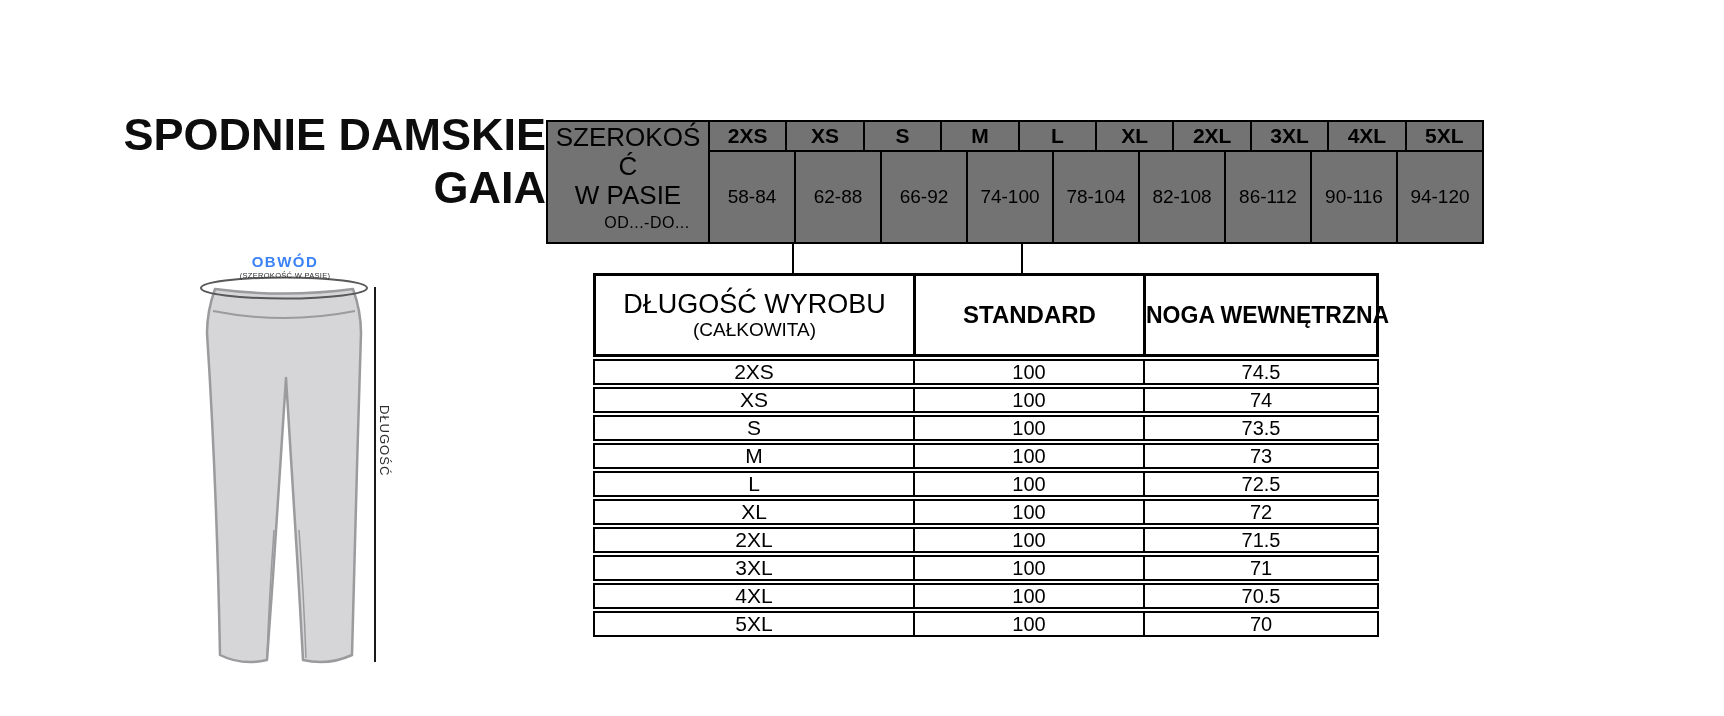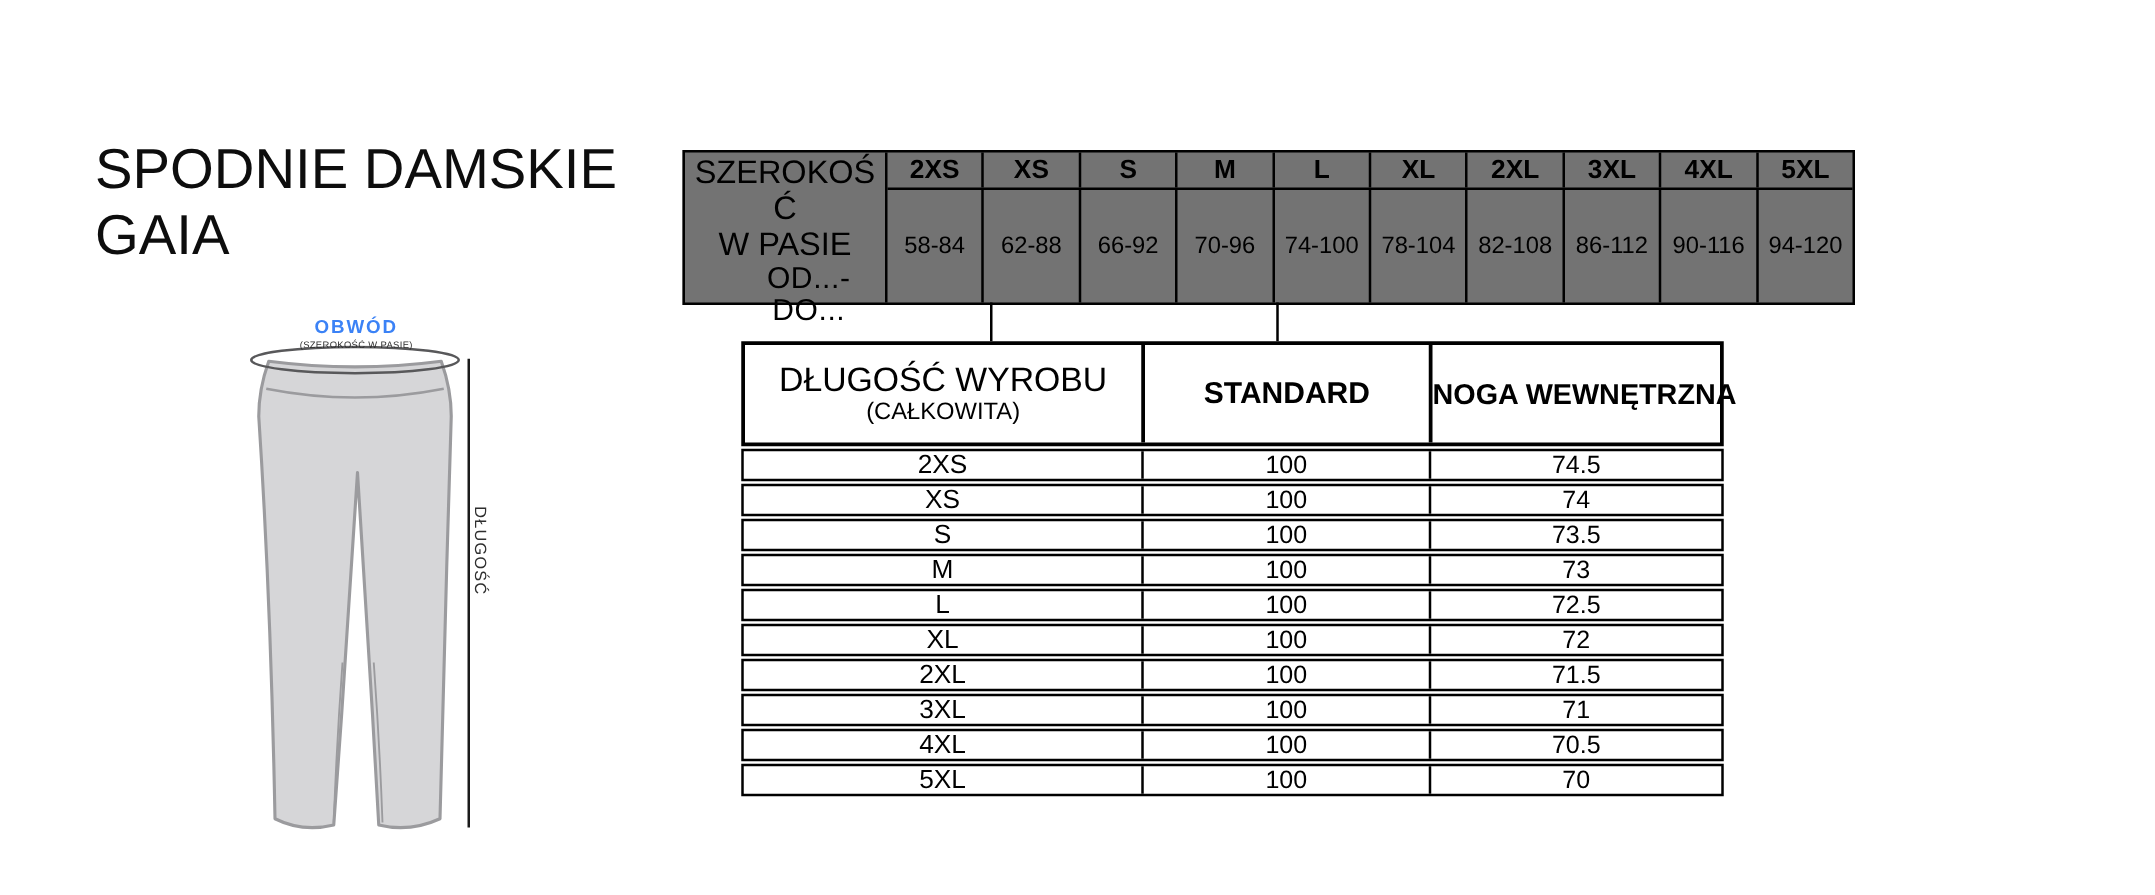--- a/index.html
+++ b/index.html
@@ -2,22 +2,22 @@
 <html><head>
 <meta charset="utf-8">
 <style>
   html,body{margin:0;padding:0;background:#ffffff;}
   .canvas{
     position:relative;width:1724px;height:716px;background:#ffffff;overflow:hidden;
     font-family:"Liberation Sans","DejaVu Sans",sans-serif;color:#000;
   }
   
   .title{
-    position:absolute;left:76px;top:108px;width:470px;text-align:left;
-    font-weight:normal;font-size:45px;line-height:53px;letter-spacing:0px;color:#0d0d0d;
+    position:absolute;left:76px;top:108px;width:470px;text-align:right;
+    font-weight:bold;font-size:45px;line-height:53px;letter-spacing:0px;color:#0d0d0d;
   }
   
   .pants-wrap{position:absolute;left:170px;top:240px;width:230px;height:430px;}
   .obwod-label{
     position:absolute;left:190px;top:253px;width:190px;text-align:center;
     font-weight:bold;font-size:15px;letter-spacing:1.5px;color:#3b82f6;
   }
   .obwod-sublabel{
     position:absolute;left:190px;top:271px;width:190px;text-align:center;
     font-size:7.5px;letter-spacing:0.3px;color:#2e2e2e;
@@ -29,21 +29,21 @@
   
   .waist-table{
     position:absolute;left:546px;top:120px;width:938px;height:124px;
     border:2px solid #000;box-sizing:border-box;display:flex;background:#737373;
   }
   .wt-label-cell{
     width:162px;flex:0 0 162px;border-right:2px solid #000;box-sizing:border-box;
     text-align:center;padding-top:1px;
   }
   .wt-label-line{font-size:26px;line-height:29px;}
-  .wt-label-subline{font-size:24px;line-height:26px;letter-spacing:0.5px;margin-left:38px;}
+  .wt-label-subline{font-size:16px;line-height:26px;letter-spacing:0.5px;margin-left:38px;}
   .wt-right{flex:1;display:flex;flex-direction:column;}
   .wt-size-row{display:flex;height:30px;flex:0 0 30px;border-bottom:2px solid #000;box-sizing:border-box;}
   .wt-range-row{display:flex;flex:1;justify-content:space-between;}
   .wt-size,.wt-range{
     flex:1;display:flex;align-items:center;justify-content:center;box-sizing:border-box;
   }
   .wt-size{font-weight:bold;font-size:21px;border-right:2px solid #000;}
   .wt-range{font-size:19px;border-right:2px solid #000;}
   .wt-size:last-child,.wt-range:last-child{border-right:none;}
   
@@ -123,21 +123,20 @@
           <div class="wt-size">XL</div>
           <div class="wt-size">2XL</div>
           <div class="wt-size">3XL</div>
           <div class="wt-size">4XL</div>
           <div class="wt-size">5XL</div>
         </div>
       <div class="wt-range-row">
           <div class="wt-range">58-84</div>
           <div class="wt-range">62-88</div>
           <div class="wt-range">66-92</div>
-          <div class="wt-range">70-96</div>
           <div class="wt-range">74-100</div>
           <div class="wt-range">78-104</div>
           <div class="wt-range">82-108</div>
           <div class="wt-range">86-112</div>
           <div class="wt-range">90-116</div>
           <div class="wt-range">94-120</div>
         </div>
     </div>
   </div>
 

